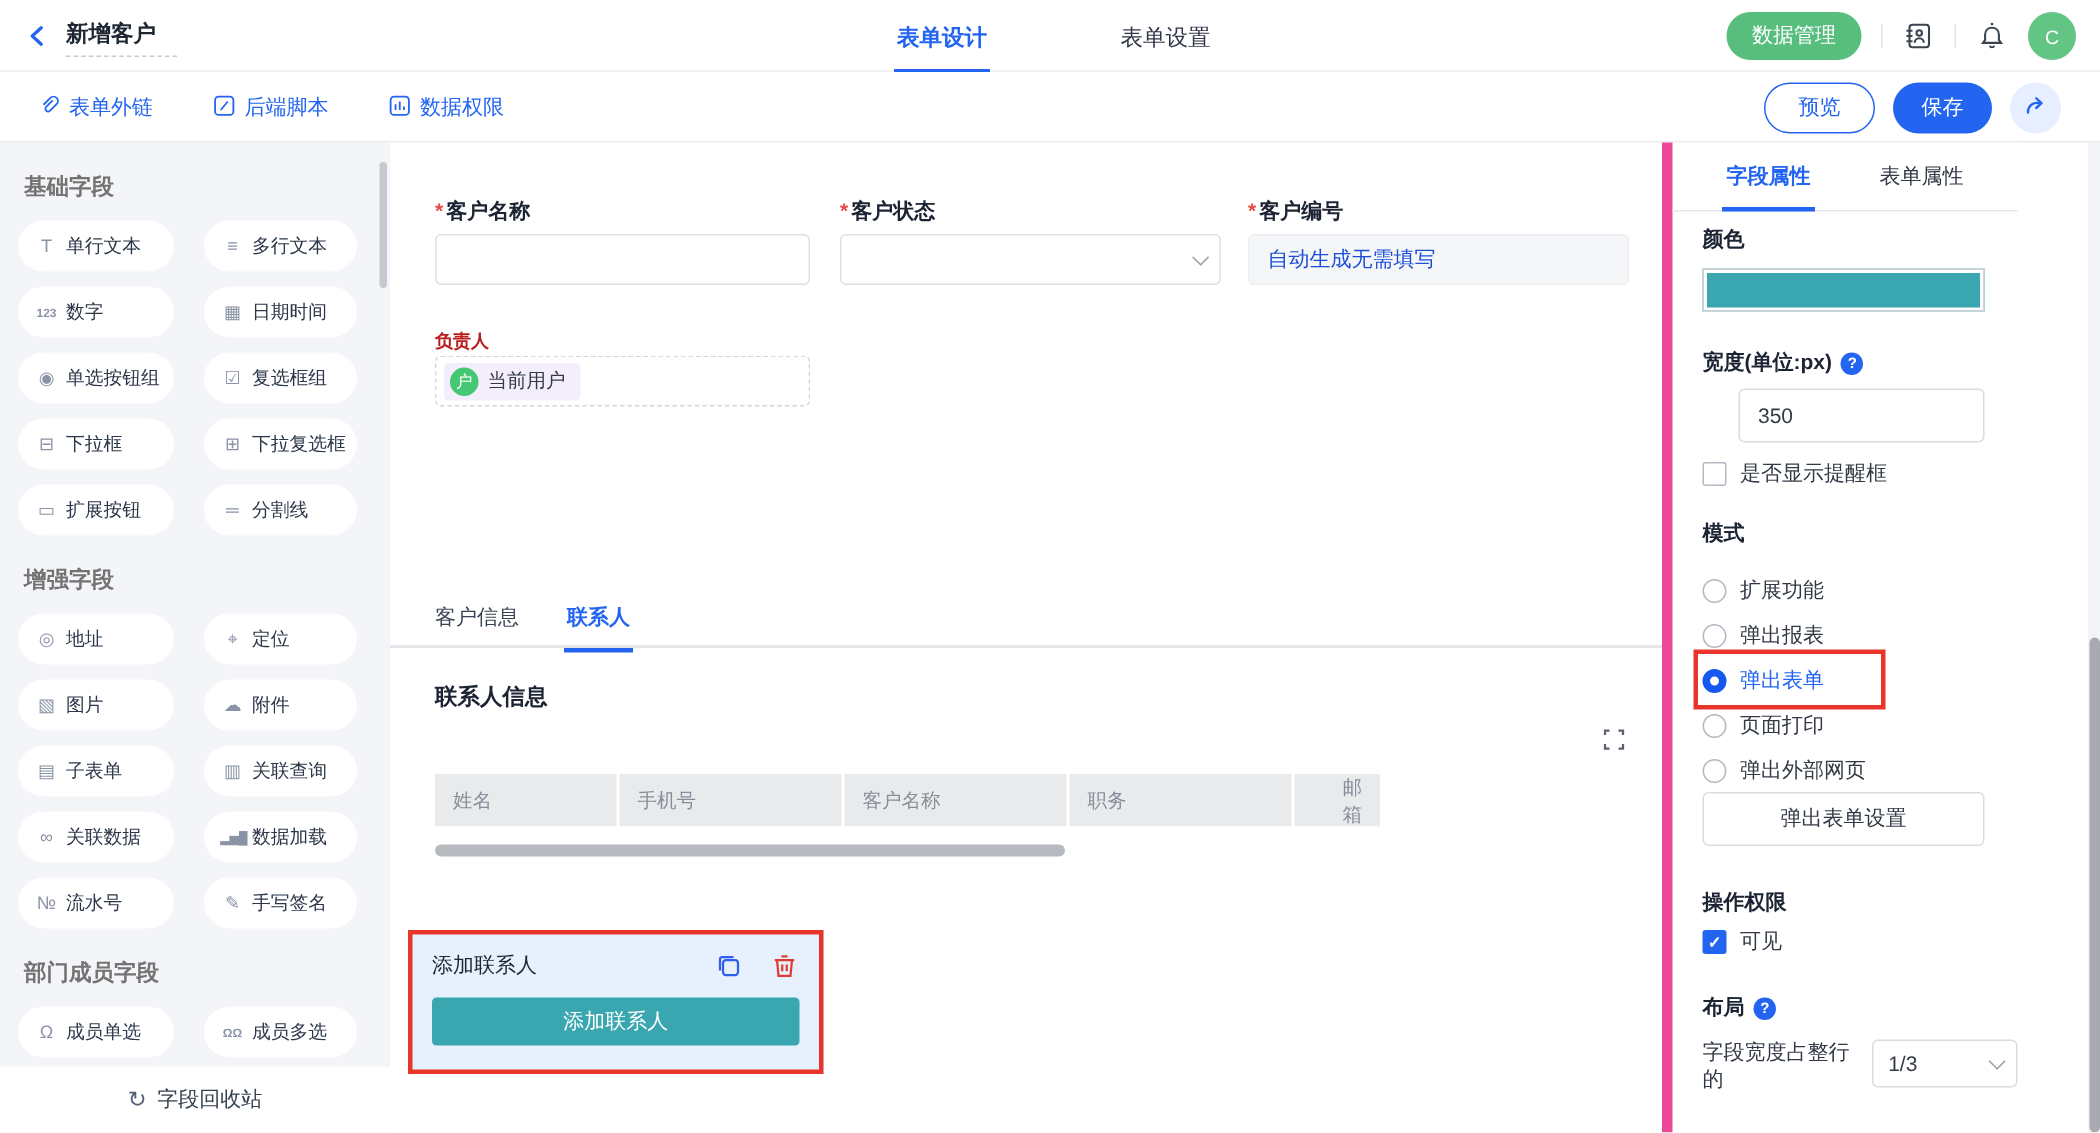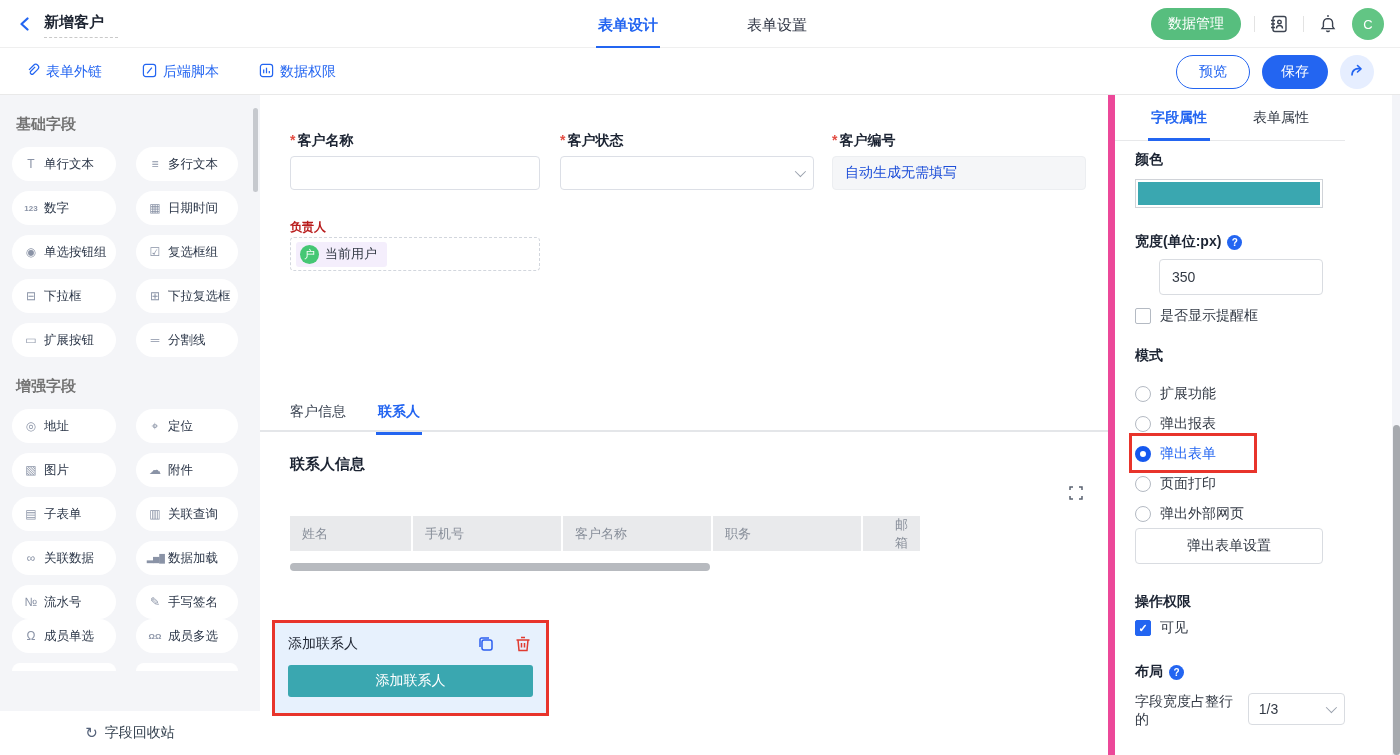--- a/index.html
+++ b/index.html
@@ -292,20 +292,21 @@
             </div>
             <div class="sb-item">
               <span class="fi-icon">№</span>
               <span>流水号</span>
             </div>
             <div class="sb-item">
               <span class="fi-icon">✎</span>
               <span>手写签名</span>
             </div>
           </div>
+          <div class="sb-heading">部门成员字段</div>
           <div class="sb-grid">
             <div class="sb-item">
               <span class="fi-icon">Ω</span>
               <span>成员单选</span>
             </div>
             <div class="sb-item">
               <span class="fi-icon small">ΩΩ</span>
               <span>成员多选</span>
             </div>
           </div>

